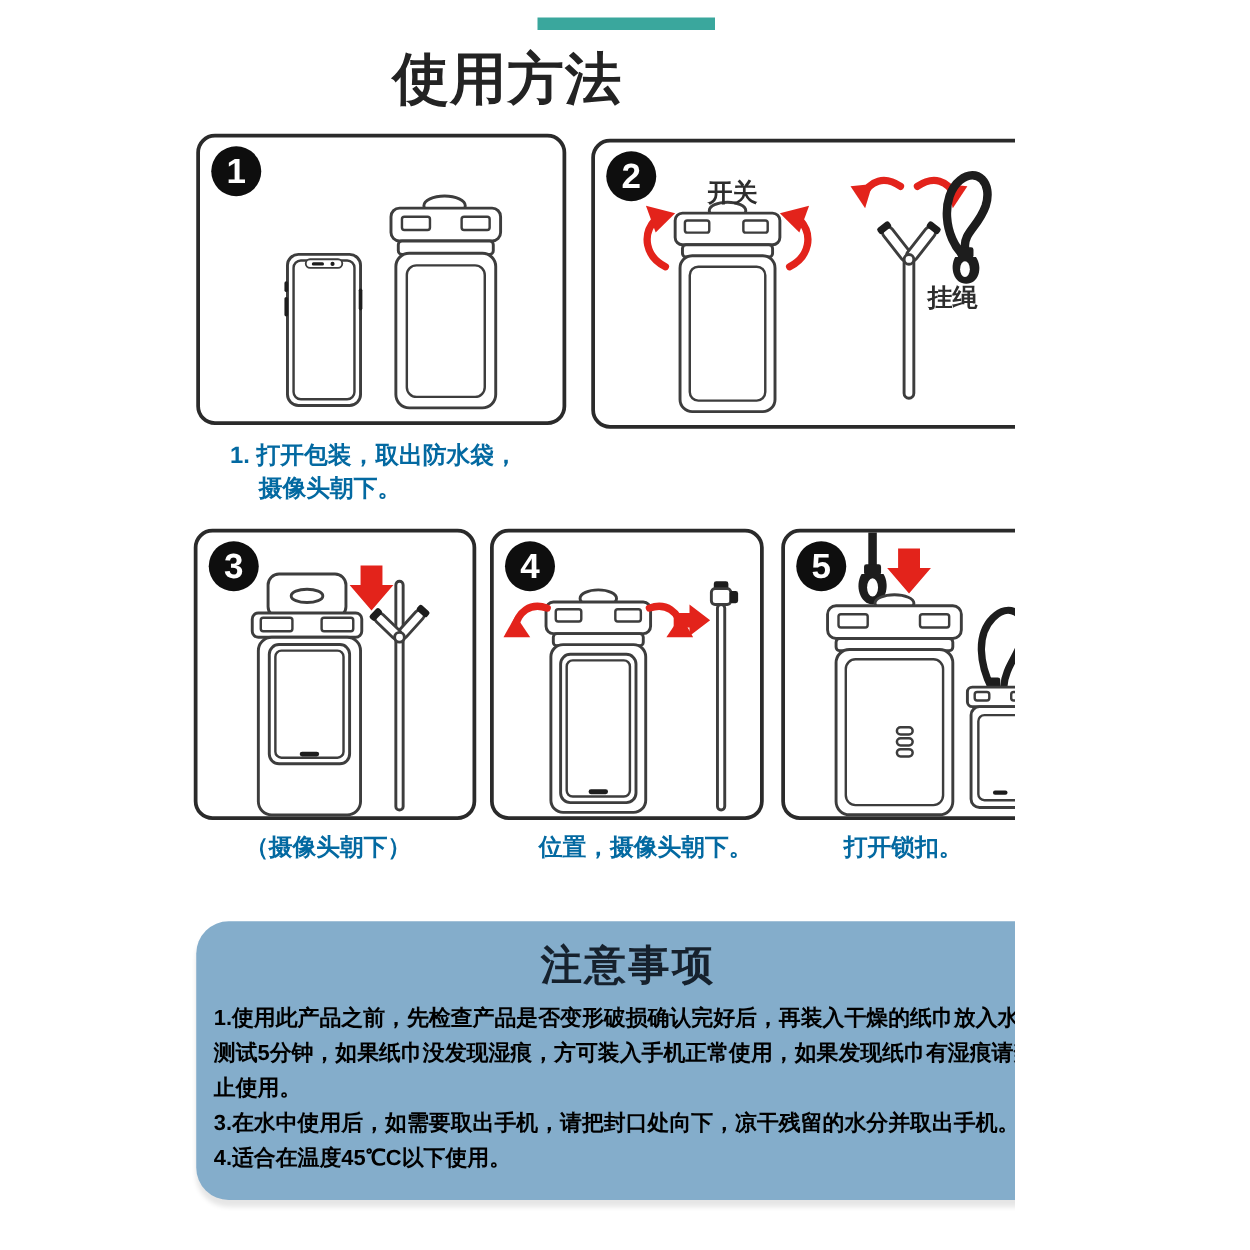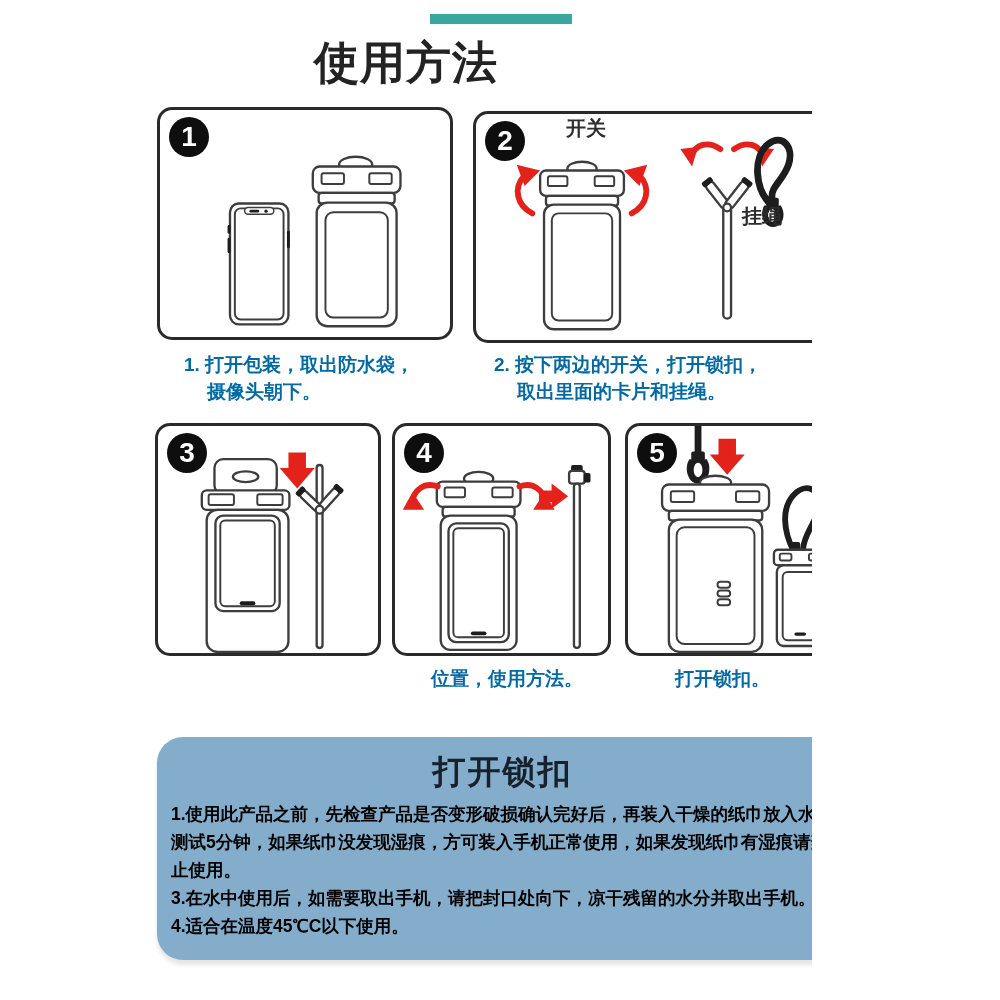--- a/index.html
+++ b/index.html
@@ -76,22 +76,22 @@
         <rect class="ln" x="160" y="95" width="82" height="127" rx="11"></rect>
         <rect class="ln2" x="169" y="105" width="64" height="108" rx="8"></rect>
       </g>
     </svg>
   </section>
 
   <section class="panel" style="left:473px;top:111px;width:370px;height:232px">
     <div class="step-badge">
       <span>2</span>
     </div>
-    <div class="in-label" style="left:90px;top:1px">开关</div>
-    <div class="in-label" style="left:266px;top:89px">挂绳</div>
+    <div class="in-label" style="left:90px;top:27px">开关</div>
+    <div class="in-label" style="left:266px;top:111px">挂绳</div>
     <svg class="art" viewBox="0 0 370 232">
       <g>
         <ellipse class="ln" cx="107" cy="56" rx="15" ry="7"></ellipse>
         <rect class="ln" x="64" y="58" width="86" height="26" rx="6"></rect>
         <rect class="ln2" x="72" y="64" width="20" height="10" rx="2"></rect>
         <rect class="ln2" x="120" y="64" width="20" height="10" rx="2"></rect>
         <rect class="ln" x="70" y="84" width="74" height="10" rx="3"></rect>
         <rect class="ln" x="68" y="93" width="78" height="128" rx="10"></rect>
         <rect class="ln2" x="76" y="102" width="62" height="110" rx="7"></rect>
       </g>
@@ -240,35 +240,32 @@
         <rect class="ln2" x="159" y="150" width="36" height="70" rx="5"></rect>
         <rect class="dark" x="171" y="212" width="12" height="3.5" rx="1.75"></rect>
       </g>
     </svg>
   </section>
 
   <div class="caption" style="left:157px;top:351px;width:300px;padding-left:27px">
     <div class="cap-l1">1. 打开包装，取出防水袋，</div>
     <div class="cap-l2">摄像头朝下。</div>
   </div>
-  <div class="caption" style="left:473px;top:351px;width:370px;padding-left:21px">
-    <div class="cap-l1">2. 按下两边的开关，打开锁扣，</div>
-    <div class="cap-l2">取出里面的卡片和挂绳。</div>
-  </div>
   <div class="caption" style="left:155px;top:665px;width:240px;padding-left:18px">
+    <div class="cap-l2">（摄像头朝下）</div>
   </div>
   <div class="caption" style="left:392px;top:665px;width:230px;padding-left:16px">
-    <div class="cap-l2">位置，使用方法。</div>
+    <div class="cap-l2">位置，摄像头朝下。</div>
   </div>
   <div class="caption" style="left:625px;top:665px;width:230px;padding-left:27px">
     <div class="cap-l2">打开锁扣。</div>
   </div>
 
   <div class="notice">
-    <div class="notice-title">打开锁扣</div>
+    <div class="notice-title">注意事项</div>
     <div class="notice-items">
       <p>1.使用此产品之前，先检查产品是否变形破损确认完好后，再装入干燥的纸巾放入水中测试5分钟，如果纸巾没发现湿痕，方可装入手机正常使用，如果发现纸巾有湿痕请禁止使用。</p>
       <p>3.在水中使用后，如需要取出手机，请把封口处向下，凉干残留的水分并取出手机。</p>
       <p>4.适合在温度45℃C以下使用。</p>
     </div>
   </div>
 
 </div>
 
 </body></html>

